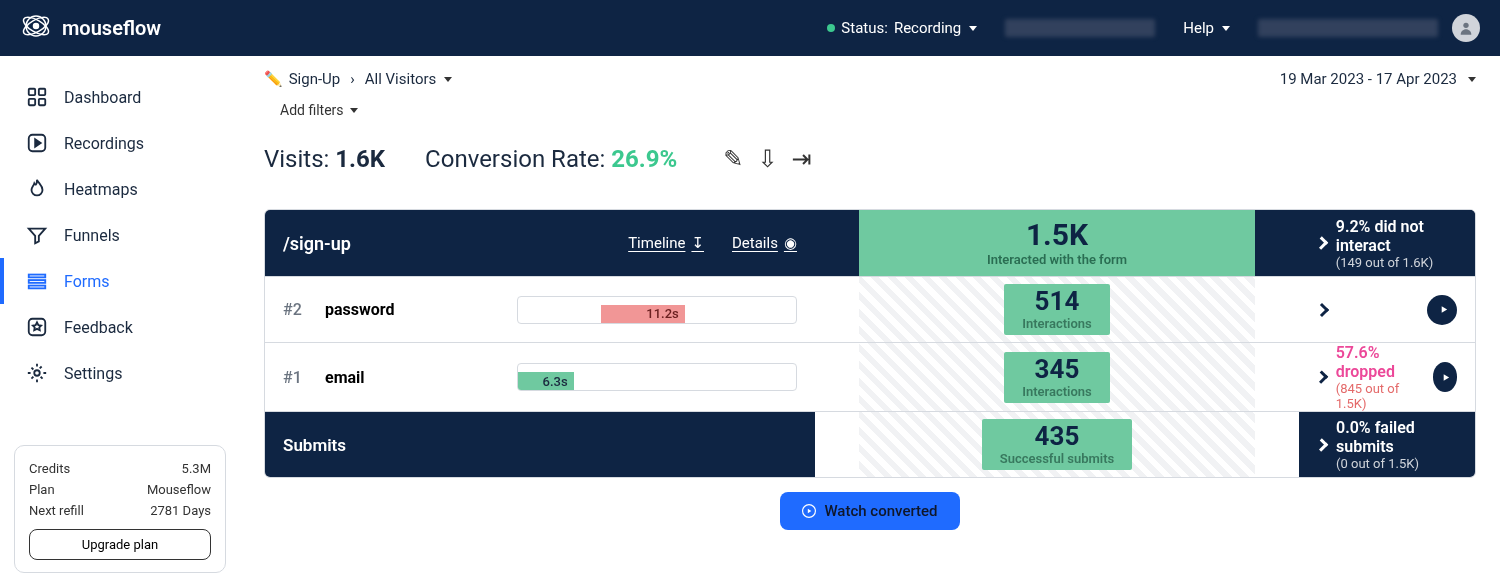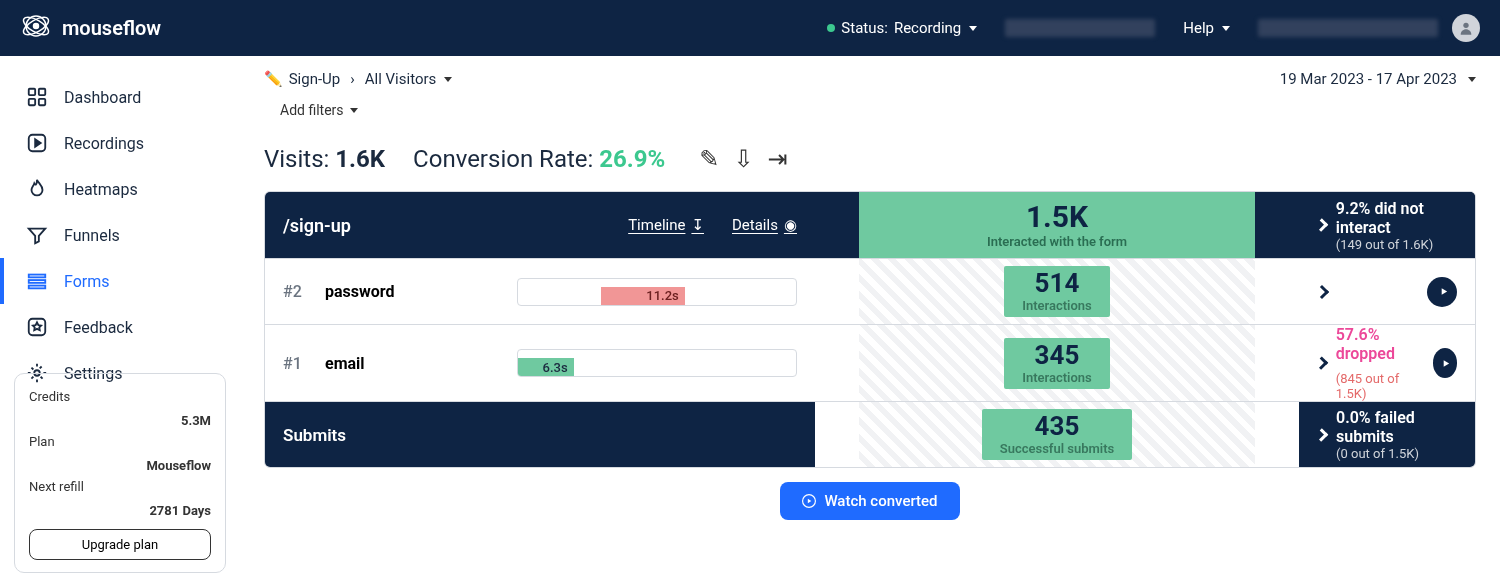--- a/index.html
+++ b/index.html
@@ -22,32 +22,32 @@
 
 .body-wrap { display: flex; height: calc(100% - 56px); }
 .sidebar { width: 240px; padding-top: 18px; display: flex; flex-direction: column; position: relative; }
 .nav-item { display: flex; align-items: center; gap: 16px; padding: 12px 22px; font-size: 16px; color: #1b2a3f; cursor: pointer; border-left: 4px solid transparent; }
 .nav-item.active { color: #1f6bff; border-left-color: #1f6bff; }
 .nav-icon { width: 22px; height: 22px; display:flex; align-items:center; justify-content:center; }
 .nav-icon svg { width: 22px; height: 22px; }
 
 .plan-box { margin: 14px; border: 1px solid #d6dae0; border-radius: 10px; padding: 12px 14px; font-size: 13px; position:absolute; bottom:0; left:0; right:0;}
 .plan-row { display: flex; justify-content: space-between; padding: 3px 0; color:#333;}
-.plan-row .v { font-weight: 700; margin-top: 24px; }
+.plan-row .v { font-weight: 400; }
 .upgrade-btn { width: 100%; border: 1px solid #333; background: #fff; border-radius: 8px; padding: 7px 0; margin-top: 8px; font-size: 13px; cursor: pointer; }
 
 
 .main { flex: 1; padding: 14px 24px 0 24px; }
 .crumbs { display: flex; align-items: center; gap: 10px; font-size: 15px; color: #1b2a3f; }
 .crumb-item { display:flex; align-items:center; gap:6px; cursor:pointer;}
 .date-range { margin-left: auto; cursor:pointer; display:flex; align-items:center; gap:9px;}
 .filters-row { padding: 12px 0 0 16px; }
 .add-filters { font-size: 14px; color:#333; cursor:pointer; display:inline-flex; align-items:center; gap:4px;}
 
-.metrics { display: flex; align-items: center; gap: 28px; font-size: 24px; color: #1b2a3f; margin: 26px 0 18px 0; }
+.metrics { display: flex; align-items: center; gap: 40px; font-size: 24px; color: #1b2a3f; margin: 26px 0 36px 0; }
 .metrics .label { font-weight: 400; }
 .metrics .val { font-weight: 700; }
 .metrics .rate { color: #3cc88f; font-weight: 700; }
 .metric-icons { display:flex; gap:14px; margin-left:6px;}
 .metric-icons span { cursor:pointer; color:#333; }
 
 
 .form-table { border: 1px solid #d6dae0; border-radius: 6px; overflow: hidden; }
 .ft-row { display: flex; align-items: stretch; min-height: 66px; border-top: 1px solid #d6dae0; gap: 44px;}
 .ft-row:first-child { border-top:none; }
@@ -66,21 +66,21 @@
 .header-row .col-right { background:#0e2444; }
 .big-num { font-size:30px; font-weight:700; line-height:1; }
 .sub-label { font-size:13px; font-weight:600; opacity:.85; margin-top:2px;}
 .header-row .big-num { color:#0e2444; }
 .header-row .sub-label { color:#1e5e45; }
 
 .chevron { display:inline-block; width:10px; height:10px; border-right:3px solid currentColor; border-top:3px solid currentColor; transform: rotate(45deg);}
 .drop-line { font-size:16px; font-weight:600;}
 .drop-sub { font-size:13px; color:#6b7480;}
 .drop-line.red { color:#ec4899; }
-.drop-sub.red { color:#e46a6a;margin-top:8px; }
+.drop-sub.red { color:#e46a6a; }
 .header-row .drop-line { color:#fff; }
 .header-row .drop-sub { color:#d0d4da; }
 
 .field-row .col-left { font-size:16px; }
 .rank { color:#6b7480; font-weight:500; width:24px;}
 .field-name { font-weight:700; }
 .timeline-bar { flex:1; height:28px; border:1px solid #d6dae0; border-radius:4px; position:relative; background:#fff; max-width:280px; margin-left:auto; overflow:hidden;}
 .timeline-fill { position:absolute; left:0; top:8px; bottom:0; display:flex; align-items:center; justify-content:flex-end; padding-right:6px; font-size:13px; font-weight:500;}
 .timeline-fill.green { background:#6fc9a0; color:#1b2a3f;}
 .timeline-fill.red { background:#f19696; color:#6b2020; left:auto; }
@@ -90,21 +90,21 @@
 .mid-badge .big-num { color:#0e2444; font-size:26px;}
 .mid-badge .sub-label{ color:#2f6b53;}
 .play-btn { width:30px; height:30px; border-radius:50%; background:#0e2444; display:flex; align-items:center; justify-content:center; cursor:pointer; margin-left:auto;}
 .play-btn svg { fill:#fff; width:11px; height:11px; margin-left:2px;}
 
 .footer-row .col-left { font-weight:600; font-size:17px;}
 .footer-row .col-mid { background: repeating-linear-gradient(45deg,#fff,#fff 6px,#f1f2f4 6px,#f1f2f4 12px);}
 .footer-row .drop-line { color:#fff;}
 .footer-row .drop-sub { color:#d0d4da;}
 
-.watch-btn { margin:14px auto 0 auto; display:flex; align-items:center; gap:8px; background:#1f6bff; color:#ffffff; border:none; border-radius:8px; padding:10px 22px; font-size:15px; font-weight:500; cursor:pointer;}
+.watch-btn { margin:14px auto 0 auto; display:flex; align-items:center; gap:8px; background:#1f6bff; color:#0f172a; border:none; border-radius:8px; padding:10px 22px; font-size:15px; font-weight:500; cursor:pointer;}
 .watch-wrap { display:flex; justify-content:center;}
 </style>
 </head>
 <body>
 
 <div class="header">
   <div class="logo-wrap">
     <span class="logo-icon">
       <svg viewBox="0 0 32 32" fill="none" stroke="#fff" stroke-width="1.5">
           <circle cx="16" cy="16" r="10"></circle>

